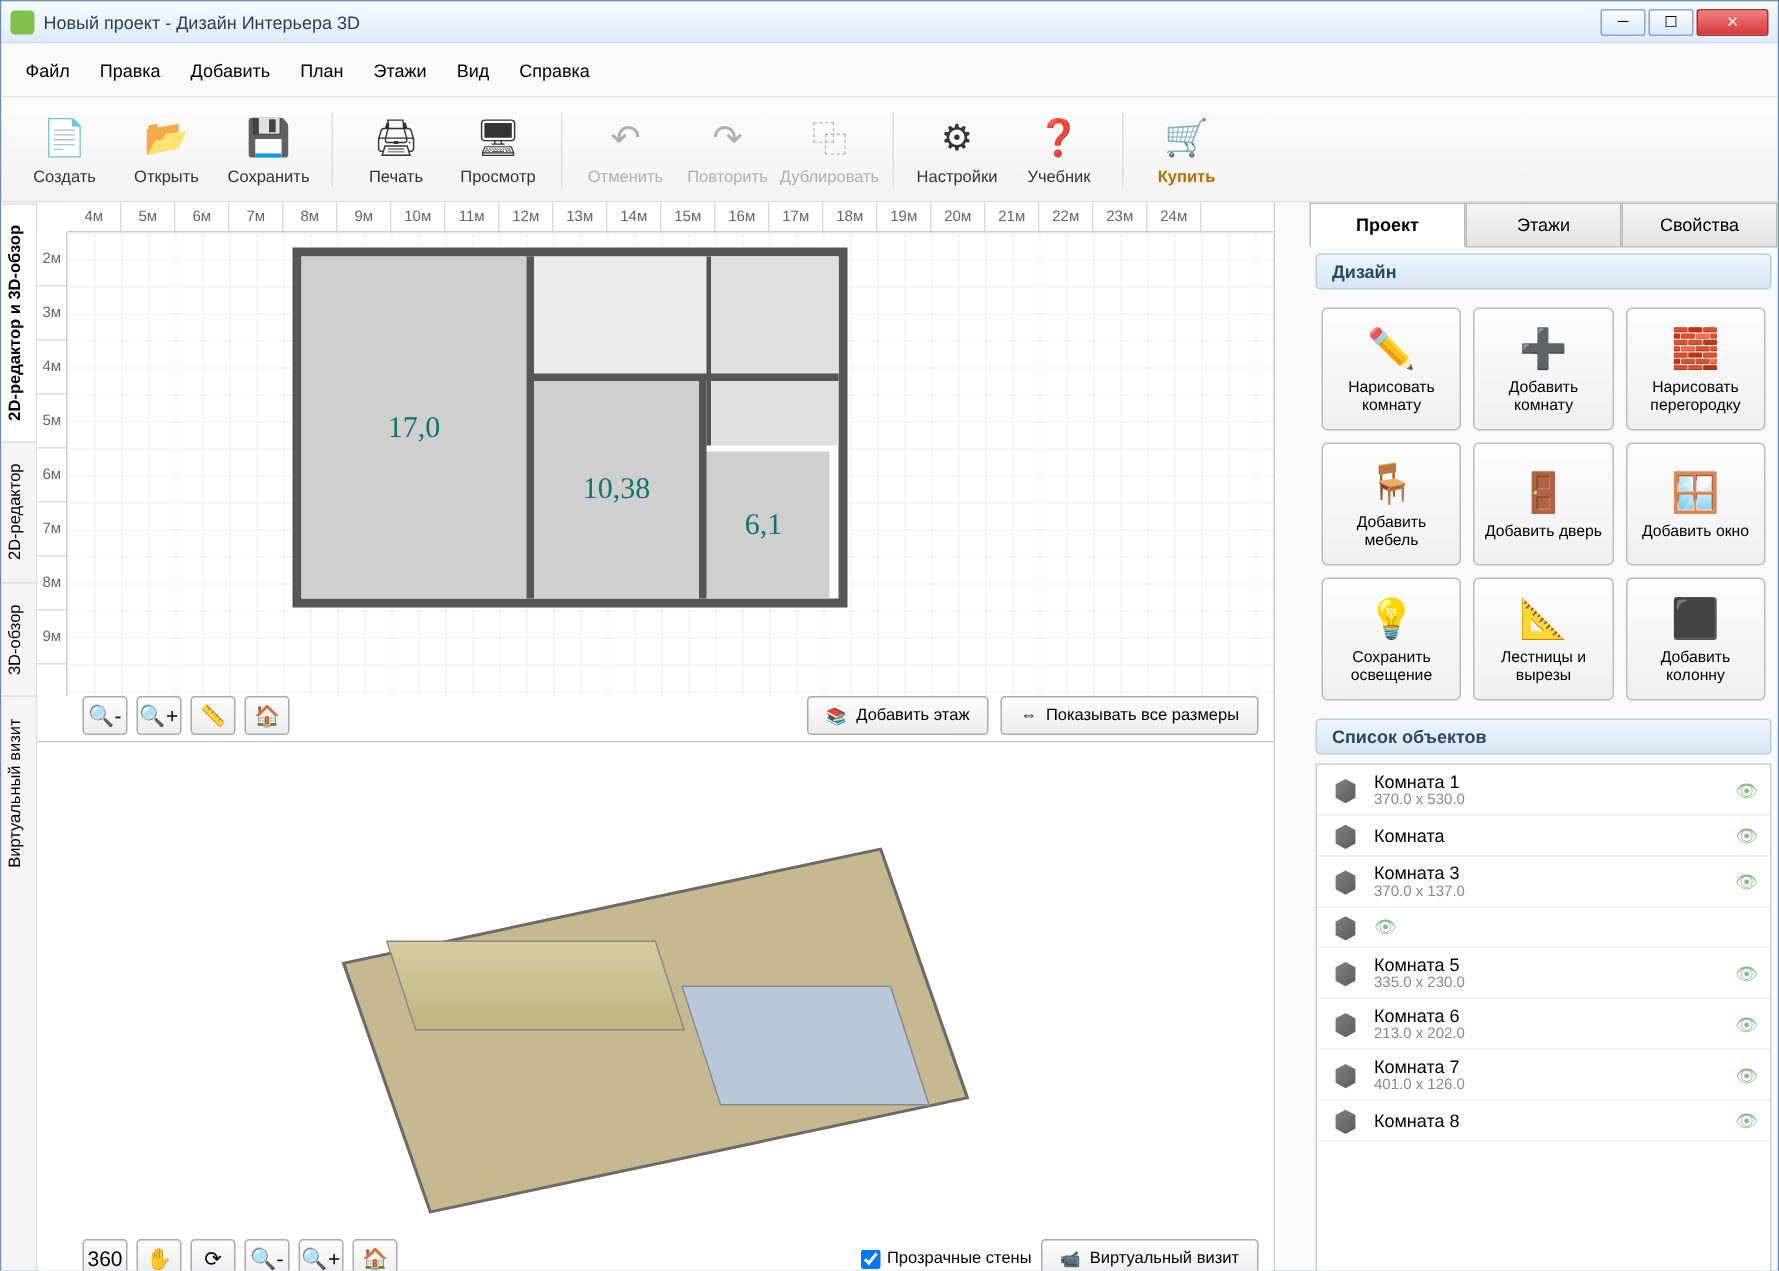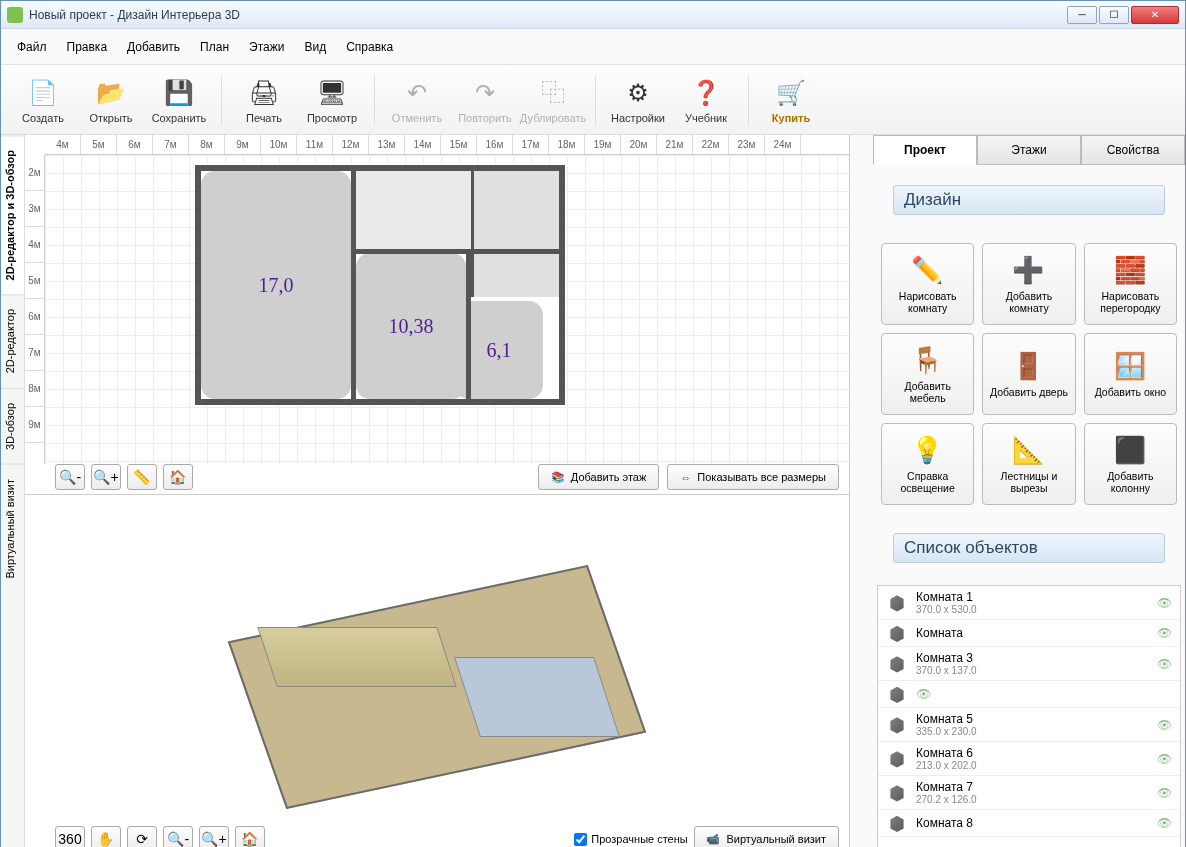--- a/index.html
+++ b/index.html
@@ -28,24 +28,24 @@
 .vtab.active { background: #fff; font-weight: bold; }
 
 .canvas-area { flex: 1; display: flex; flex-direction: column; background: #fff; }
 .plan-view { height: 360px; position: relative; border-bottom: 1px solid #ccc; }
 .ruler-h { position: absolute; top: 0; left: 20px; right: 0; height: 20px; background: #fff; border-bottom: 1px solid #ccc; display: flex; font-size: 10px; color: #666; }
 .ruler-h div { width: 36px; text-align: center; border-right: 1px solid #ddd; line-height: 20px; }
 .ruler-v { position: absolute; top: 20px; left: 0; width: 20px; bottom: 30px; background: #fff; border-right: 1px solid #ccc; display: flex; flex-direction: column; font-size: 10px; color: #666; }
 .ruler-v div { height: 36px; text-align: center; border-bottom: 1px solid #ddd; display: flex; align-items: center; justify-content: center; }
 .grid { position: absolute; top: 20px; left: 20px; right: 0; bottom: 30px; background-image: linear-gradient(#eee 1px, transparent 1px), linear-gradient(90deg, #eee 1px, transparent 1px); background-size: 18px 18px; }
 .floorplan { position: absolute; top: 30px; left: 170px; width: 370px; height: 240px; border: 6px solid #555; background: #fff; }
-.room { position: absolute; background: #cfcfcf; font-family: serif; font-size: 20px; color: #4c1d95; display: flex; align-items: center; justify-content: center; border-radius: 14px; }
+.room { position: absolute; background: #cfcfcf; font-family: serif; font-size: 20px; color: #0f766e; display: flex; align-items: center; justify-content: center; }
 .r1 { left: 0; top: 0; width: 150px; height: 228px; }
 .r2 { left: 155px; top: 82px; width: 110px; height: 146px; }
-.r3 { left: 254px; top: 130px; width: 88px; height: 98px; }
+.r3 { left: 264px; top: 130px; width: 88px; height: 98px; }
 .hall { position: absolute; left: 155px; top: 0; width: 203px; height: 78px; background: #eaeaea; }
 .wc { position: absolute; right: 0; top: 0; width: 88px; height: 126px; background: #e0e0e0; border-left: 3px solid #555; }
 .iwall { position: absolute; background: #555; }
 
 .plan-tools { position: absolute; bottom: 4px; left: 30px; display: flex; gap: 6px; }
 .plan-tools-r { position: absolute; bottom: 4px; right: 10px; display: flex; gap: 8px; }
 .sq-btn { width: 30px; height: 26px; border: 1px solid #aaa; background: linear-gradient(#fdfdfd,#ececec); border-radius: 3px; display: flex; align-items: center; justify-content: center; font-size: 14px; cursor: pointer; }
 .pill-btn { height: 26px; padding: 0 12px; border: 1px solid #aaa; background: linear-gradient(#fdfdfd,#ececec); border-radius: 3px; display: flex; align-items: center; gap: 6px; font-size: 11px; cursor: pointer; }
 
 .view3d { flex: 1; position: relative; background: #fff; display: flex; align-items: center; justify-content: center; }
@@ -54,21 +54,21 @@
 .iso-wall1 { position: absolute; bottom: 130px; left: 60px; width: 180px; height: 60px; background: linear-gradient(#d6cc9e,#c0b580); border: 1px solid #888; transform: skewX(18deg); }
 .iso-wall2 { position: absolute; bottom: 80px; left: 260px; width: 140px; height: 80px; background: #b8c8d8; border: 1px solid #888; transform: skewX(18deg); }
 .view3d-tools { position: absolute; bottom: 6px; left: 30px; right: 10px; display: flex; gap: 6px; align-items: center; }
 .spacer { flex: 1; }
 .chk { display: flex; gap: 4px; font-size: 11px; }
 
 .right-panel { width: 336px; border-left: 1px solid #ccc; background: #fafafa; display: flex; flex-direction: column; padding-left: 23px; }
 .rp-tabs { display: flex; height: 30px; }
 .rp-tab { flex: 1; border: 1px solid #bbb; background: linear-gradient(#f4f4f4,#e4e4e4); font-size: 12px; display: flex; align-items: center; justify-content: center; cursor: pointer; }
 .rp-tab.active { background: #fff; border-bottom-color: #fff; font-weight: bold; }
-.section-head { background: linear-gradient(#eef5fc,#d7e6f4); border: 1px solid #b8cde2; padding: 4px 10px; font-size: 17px; font-weight: normal; color: #2a4862; margin: 20px; border-radius: 3px; }
+.section-head { background: linear-gradient(#eef5fc,#d7e6f4); border: 1px solid #b8cde2; padding: 4px 10px; font-size: 12px; font-weight: bold; color: #2a4862; margin: 4px; border-radius: 3px; }
 .tool-grid { display: grid; grid-template-columns: repeat(3,1fr); gap: 8px; padding: 8px; }
 .tool-btn { border: 1px solid #bbb; background: linear-gradient(#fdfdfd,#efefef); border-radius: 4px; height: 82px; display: flex; flex-direction: column; align-items: center; justify-content: center; font-size: 10.5px; text-align: center; cursor: pointer; padding: 4px; }
 .tool-btn .ic { font-size: 26px; margin-bottom: 4px; }
 .obj-list { flex: 1; overflow-y: auto; margin: 2px 4px 4px; border: 1px solid #ccc; background: #fff; }
 .obj-item { display: flex; align-items: center; padding: 4px 8px; border-bottom: 1px solid #eee; font-size: 12px; gap: 8px; }
 .obj-item .cube { width: 22px; height: 18px; background: linear-gradient(135deg,#888,#555); clip-path: polygon(20% 30%,50% 10%,80% 30%,80% 80%,50% 100%,20% 80%); }
 .obj-item .txt { flex: 1; }
 .obj-item .dim { font-size: 10px; color: #888; }
 .obj-item .eye { color: #8b8; font-size: 12px; }
 </style>
@@ -272,21 +272,21 @@
           <div class="tool-btn">
             <div class="ic">🚪</div>
             <div>Добавить дверь</div>
           </div>
           <div class="tool-btn">
             <div class="ic">🪟</div>
             <div>Добавить окно</div>
           </div>
           <div class="tool-btn">
             <div class="ic">💡</div>
-            <div>Справка освещение</div>
+            <div>Сохранить освещение</div>
           </div>
           <div class="tool-btn">
             <div class="ic">📐</div>
             <div>Лестницы и вырезы</div>
           </div>
           <div class="tool-btn">
             <div class="ic">⬛</div>
             <div>Добавить колонну</div>
           </div>
         </div>
@@ -333,21 +333,21 @@
             <div class="txt">
               <div>Комната 6</div>
               <div class="dim">213.0 x 202.0</div>
             </div>
             <div class="eye">👁</div>
           </div>
           <div class="obj-item">
             <div class="cube"></div>
             <div class="txt">
               <div>Комната 7</div>
-              <div class="dim">270.2 x 126.0</div>
+              <div class="dim">401.0 x 126.0</div>
             </div>
             <div class="eye">👁</div>
           </div>
           <div class="obj-item">
             <div class="cube"></div>
             <div class="txt">
               <div>Комната 8</div>
               <div class="dim"></div>
             </div>
             <div class="eye">👁</div>

